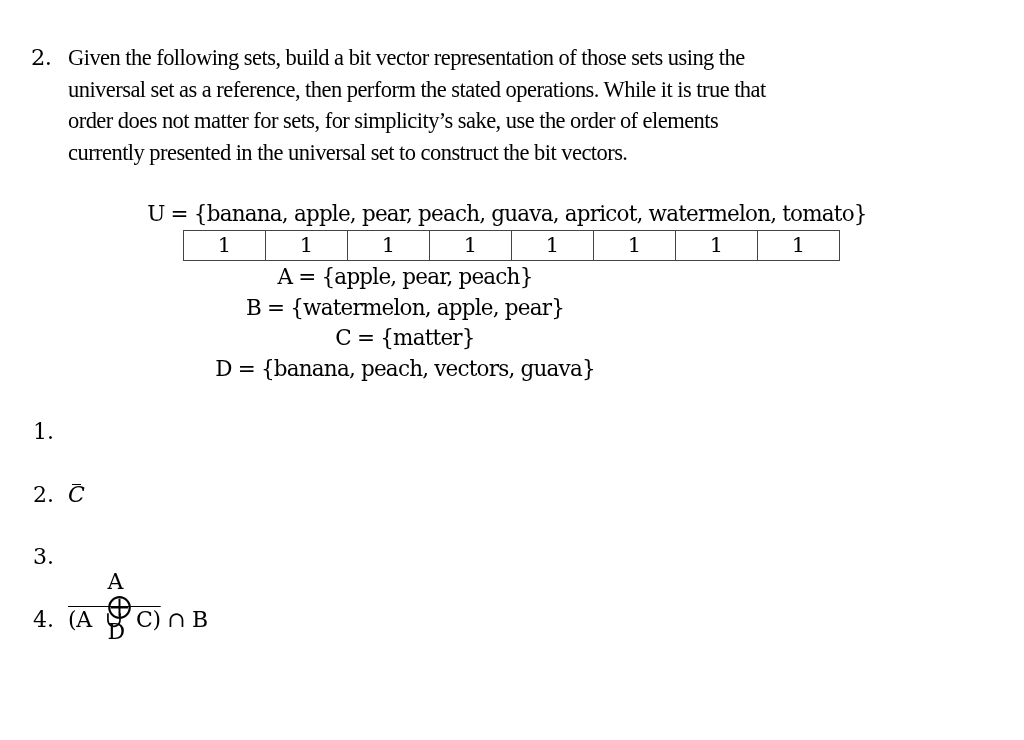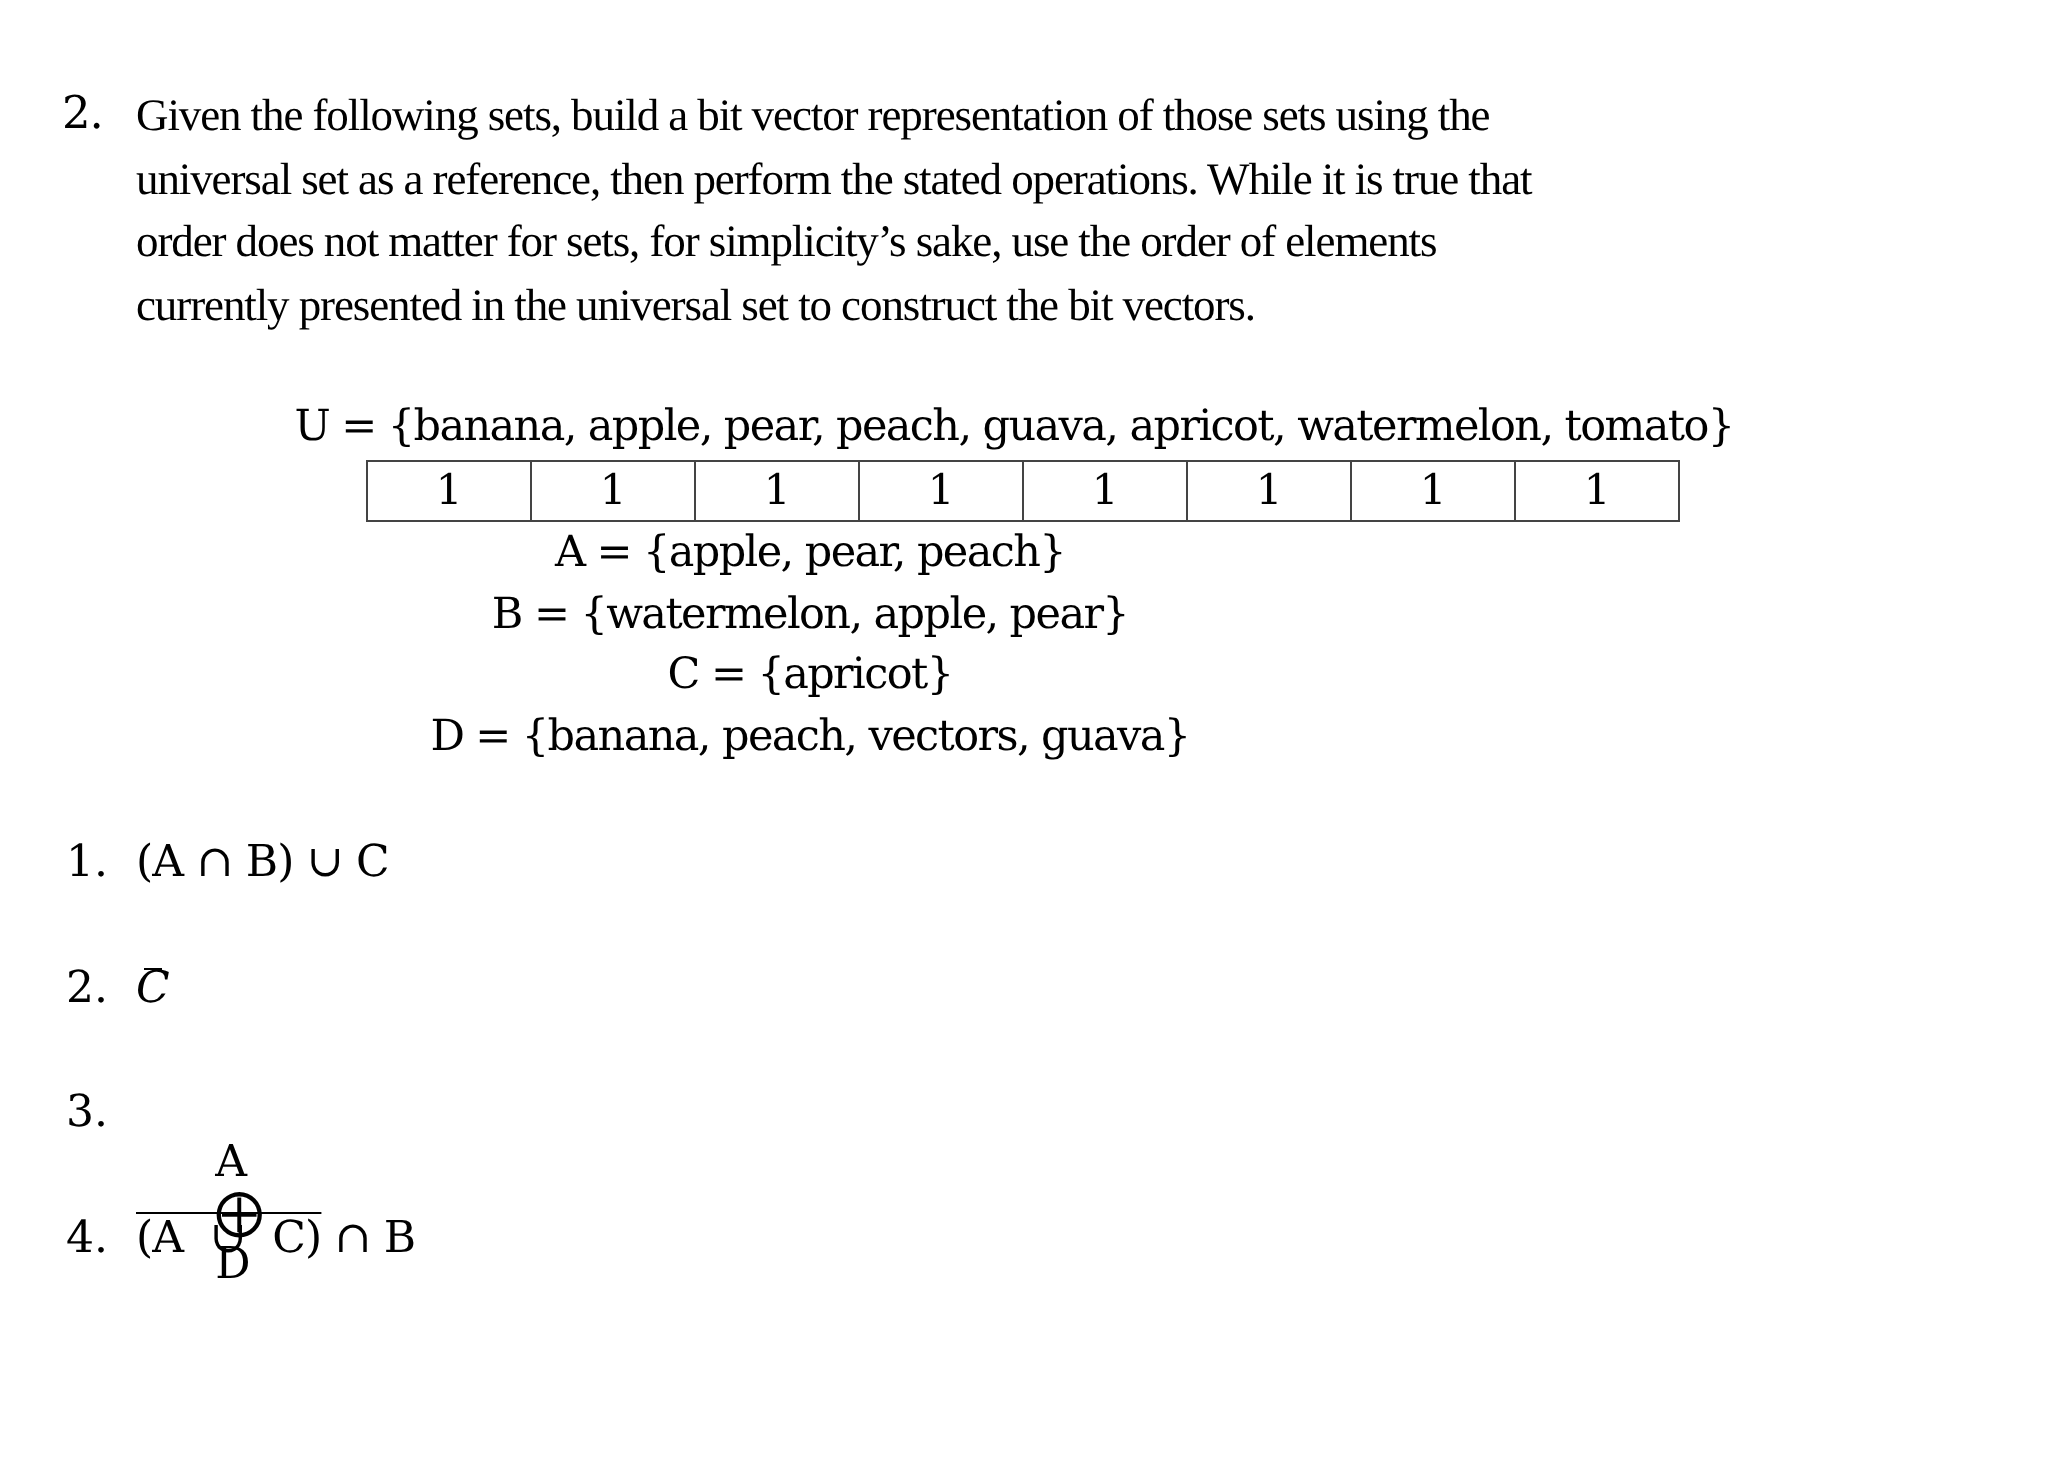--- a/index.html
+++ b/index.html
@@ -152,28 +152,27 @@
     <td>1</td>
     <td>1</td>
     <td>1</td>
   </tr>
 </tbody>
   </table>
 
 <div class="set-defs">
   <div><span>A = {apple, pear, peach}</span></div>
   <div><span>B = {watermelon, apple, pear}</span></div>
-  <div><span>C = {apricot}</span></div>
+  <div><span>C = {matter}</span></div>
   <div><span>D = {banana, peach, vectors, guava}</span></div>
 </div>
 
 <div class="ops">
   <div class="op-row">
     <span class="op-num">1.</span>
-    <span class="op-expr">(A ∩ B) ∪ C</span>
   </div>
   <div class="op-row">
     <span class="op-num">2.</span>
     <span class="op-expr italic-c">C</span>
   </div>
   <div class="op-row">
     <span class="op-num">3.</span>
     <span class="op-expr">
       <span>A</span>
       <span class="oplus">⨁</span>

